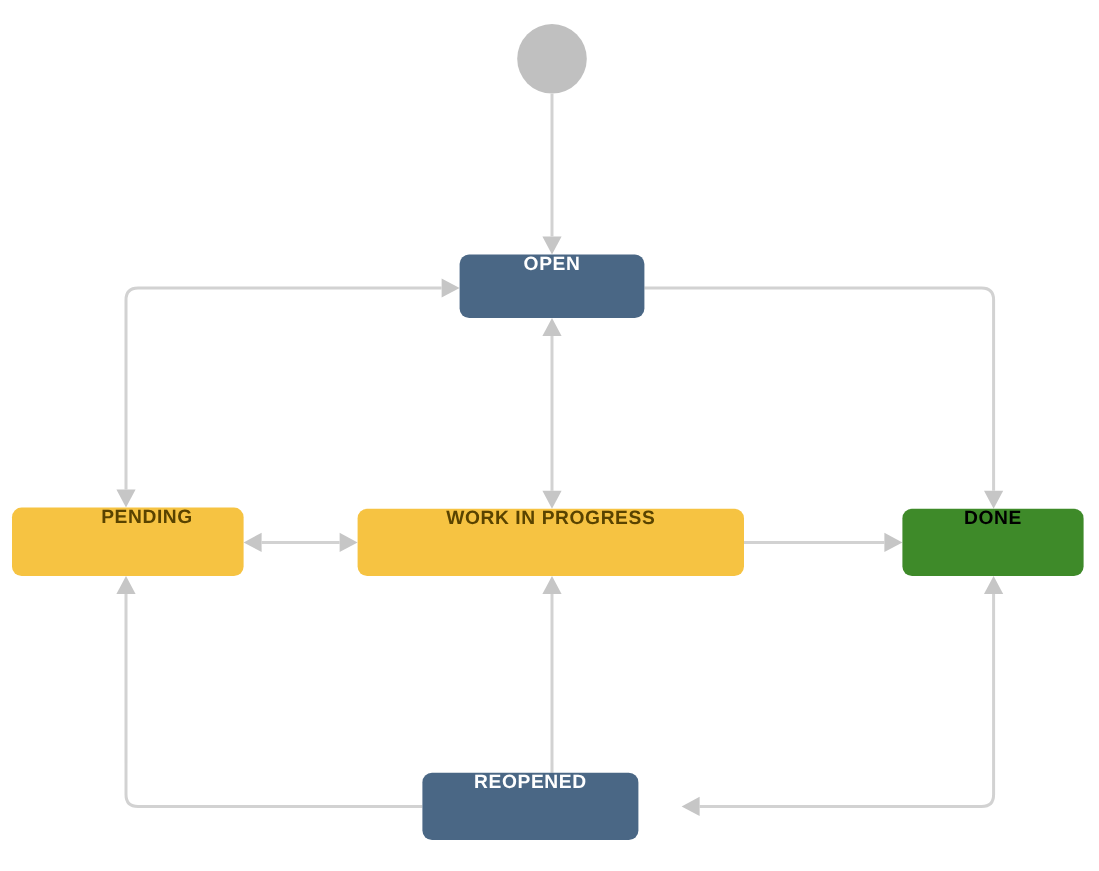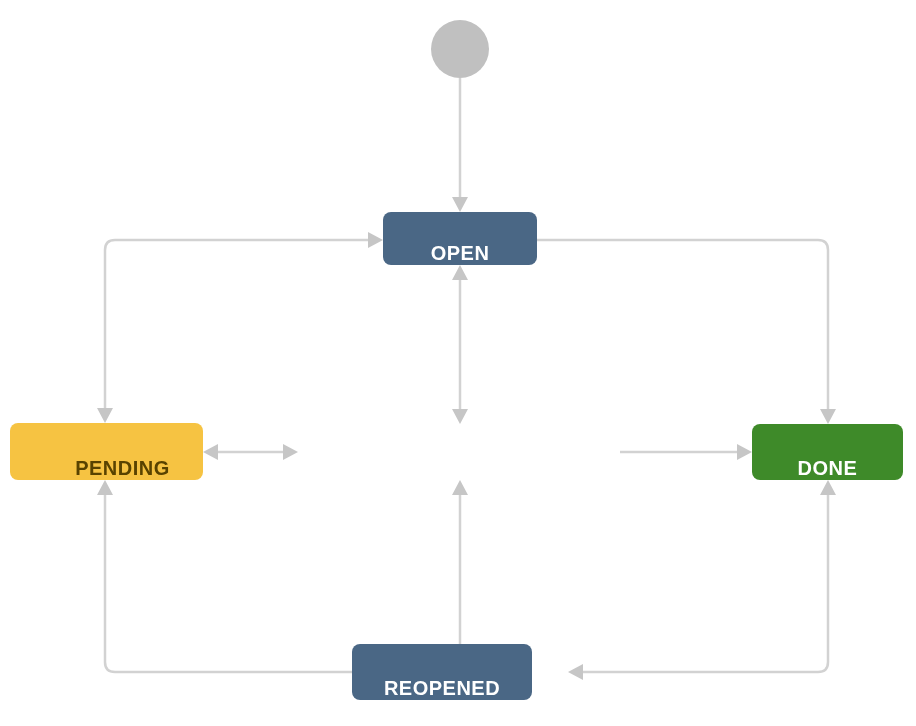--- a/index.html
+++ b/index.html
@@ -22,24 +22,24 @@
     width: 916px;
     height: 726px;
   }
   .edge {
     fill: none;
     stroke-width: 2.5px;
   }
   .node {
     position: absolute;
     display: flex;
-    align-items: flex-end;
+    align-items: flex-start;
     justify-content: center;
     border-radius: 8px;
-    font-size: 20px;
+    font-size: 16px;
     font-weight: bold;
     letter-spacing: 0.5px;
     box-sizing: border-box;
     cursor: default;
     user-select: none;
   }
   .node span {
     white-space: nowrap;
   }
 </style>
@@ -82,22 +82,25 @@
   </svg>
 
   <div class="node" style="left: 383px; top: 212px; width: 154px; height: 53px; background: rgb(74, 103, 133); color: rgb(255, 255, 255);">
     <span>OPEN</span>
   </div>
 
   <div class="node" style="left: 10px; top: 423px; width: 193px; height: 57px; background: rgb(246, 195, 66); color: rgb(89, 67, 0); padding-left: 32px;">
     <span>PENDING</span>
   </div>
 
+  <div class="node" style="left: 298px; top: 424px; width: 322px; height: 56px; background: rgb(246, 195, 66); color: rgb(89, 67, 0);">
+    <span>WORK IN PROGRESS</span>
+  </div>
 
-  <div class="node" style="left: 752px; top: 424px; width: 151px; height: 56px; background: rgb(62, 138, 41); color: #ffffff;">
+  <div class="node" style="left: 752px; top: 424px; width: 151px; height: 56px; background: rgb(62, 138, 41); color: #000000;">
     <span>DONE</span>
   </div>
 
   <div class="node" style="left: 352px; top: 644px; width: 180px; height: 56px; background: rgb(74, 103, 133); color: rgb(255, 255, 255);">
     <span>REOPENED</span>
   </div>
 
 </div>
 
 </body></html>

